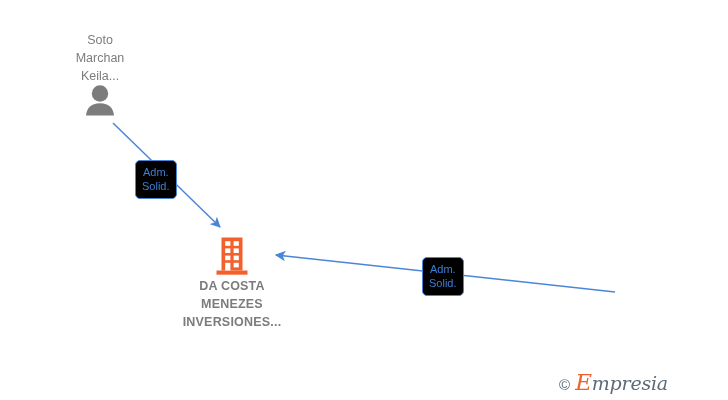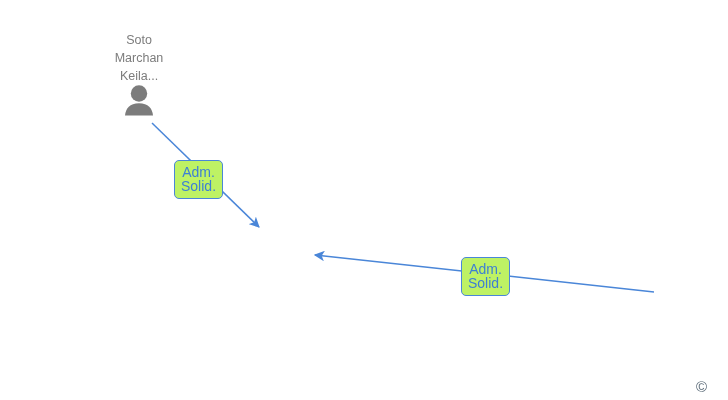--- a/index.html
+++ b/index.html
@@ -9,21 +9,20 @@
   }
   body {
     font-family: "Liberation Sans", sans-serif;
   }
   #canvas {
     position: relative;
     width: 676px;
     height: 400px;
     background: #ffffff;
     overflow: hidden;
-    margin-left: 39px;
   }
   #edges {
     position: absolute;
     left: 0;
     top: 0;
     width: 728px;
     height: 400px;
     pointer-events: none;
   }
 
@@ -63,23 +62,23 @@
     white-space: pre-line;
     margin-top: 3px;
   }
 
   
   .rel-label {
     position: absolute;
     box-sizing: border-box;
     border: 1.4px solid #4a86d8;
     border-radius: 5px;
-    background: #bef264;
+    background: #000000;
     color: #3d7fd4;
-    font-size: 14px;
+    font-size: 11px;
     line-height: 14px;
     text-align: center;
     padding: 4px 6px 5px 6px;
     white-space: pre-line;
     z-index: 5;
   }
 
   
   #watermark {
     position: absolute;
@@ -126,25 +125,47 @@
   <div class="person-node" style="left:40px; top:30px;">
     <span class="person-label">Soto
 Marchan
 Keila...</span>
     <svg class="person-icon" width="38" height="32" viewBox="0 0 38 32" xmlns="http://www.w3.org/2000/svg">
       <circle cx="19" cy="9.5" r="8.2" fill="#7c7c7c"></circle>
       <path d="M19 19.2 C 9.8 19.2 5.6 24.4 5.0 31.5 L 33.0 31.5 C 32.4 24.4 28.2 19.2 19 19.2 Z" fill="#7c7c7c"></path>
     </svg>
   </div>
 
+  <div class="company-node" style="left:157px; top:236px;">
+    <svg class="company-icon" width="34" height="40" viewBox="0 0 34 40" xmlns="http://www.w3.org/2000/svg">
+
+      <rect x="6.5" y="1.5" width="21" height="33" fill="#f4602c"></rect>
+
+      <rect x="1.5" y="34.5" width="31" height="4.2" fill="#f4602c"></rect>
+
+      <rect x="10.2" y="5.2" width="5.2" height="4.6" fill="#ffffff"></rect>
+      <rect x="18.6" y="5.2" width="5.2" height="4.6" fill="#ffffff"></rect>
+      <rect x="10.2" y="12.4" width="5.2" height="4.6" fill="#ffffff"></rect>
+      <rect x="18.6" y="12.4" width="5.2" height="4.6" fill="#ffffff"></rect>
+      <rect x="10.2" y="19.6" width="5.2" height="4.6" fill="#ffffff"></rect>
+      <rect x="18.6" y="19.6" width="5.2" height="4.6" fill="#ffffff"></rect>
+
+      <rect x="10.2" y="26.8" width="5.2" height="7.7" fill="#ffffff"></rect>
+      <rect x="18.6" y="26.8" width="5.2" height="4.6" fill="#ffffff"></rect>
+    </svg>
+    <span class="company-label">DA COSTA
+MENEZES
+INVERSIONES...</span>
+  </div>
 
 
   <div class="rel-label" style="left:135px; top:160px;">Adm.
 Solid.</div>
 
   <div class="rel-label" style="left:422px; top:257px;">Adm.
 Solid.</div>
 
   <div id="watermark">
     <span class="copy">©</span>
+    <span class="brand"><span class="cap">E</span><span>mpresia</span></span>
   </div>
 
 </div>
 
 </body></html>

